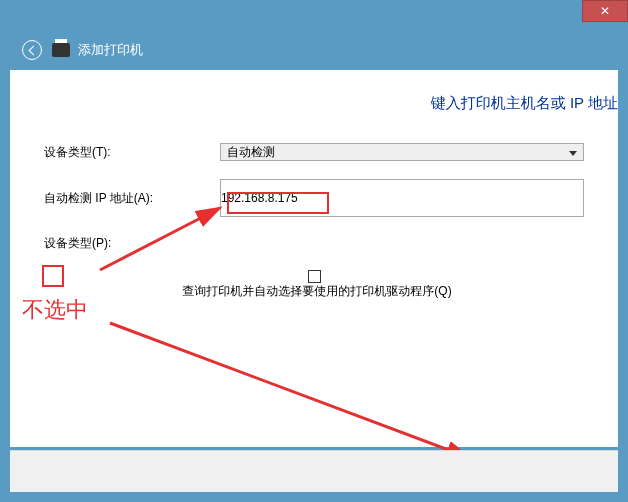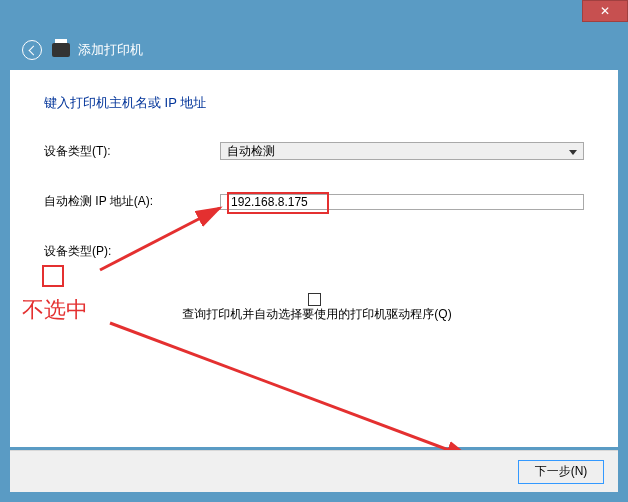--- a/index.html
+++ b/index.html
@@ -74,30 +74,31 @@
     background: #fff;
   }
   .header-title { font-size: 13px; }
   .content-wrap {
     position: absolute;
     left: 10px; right: 10px; top: 70px; bottom: 55px;
     background: #fff;
   }
   .page-title {
     color: #003399;
-    font-size: 13px;
+    font-size: 15px;
     padding: 24px 0 0 34px;
+    text-align: right;
   }
   .form-area {
     padding: 30px 34px 0 34px;
   }
   .row {
     display: flex;
     align-items: center;
-    margin-bottom: 33px;
+    margin-bottom: 18px;
   }
   .label {
     width: 176px;
     font-size: 12px;
     color: #000;
   }
   .select {
     flex: 1;
     height: 18px;
     border: 1px solid #a9a9a9;
@@ -111,23 +112,23 @@
   .chevron::before {
     content: "";
     display: inline-block;
     width: 0; height: 0;
     border-left: 4px solid transparent;
     border-right: 4px solid transparent;
     border-top: 5px solid #333;
   }
   .text-input {
     flex: 1;
-    height: 16px;
+    height: 38px;
     border: 1px solid #a9a9a9;
-    padding: 0 10px;
+    padding: 0 0;
     font-size: 12px;
     font-family: inherit;
   }
   .highlight-box {
     position: absolute;
     border: 2px solid #e43030;
     pointer-events: none;
   }
   .hl-ip { left: 217px; top: 122px; width: 102px; height: 22px; }
   .hl-cb { left: 32px; top: 195px; width: 22px; height: 22px; }
@@ -242,14 +243,13 @@
         <marker id="ah2" markerWidth="10" markerHeight="10" refX="8" refY="3" orient="auto">
           <path d="M0,0 L9,3 L0,6 Z" fill="#e43030"></path>
         </marker>
       </defs>
     <line x1="5" y1="5" x2="365" y2="140" stroke="#e43030" stroke-width="3" marker-end="url(#ah2)"></line>
   </svg>
 
 </div>
 
 <div class="footer">
-  <button class="btn primary">下一步(N)</button>
 </div>
 
 </body></html>

